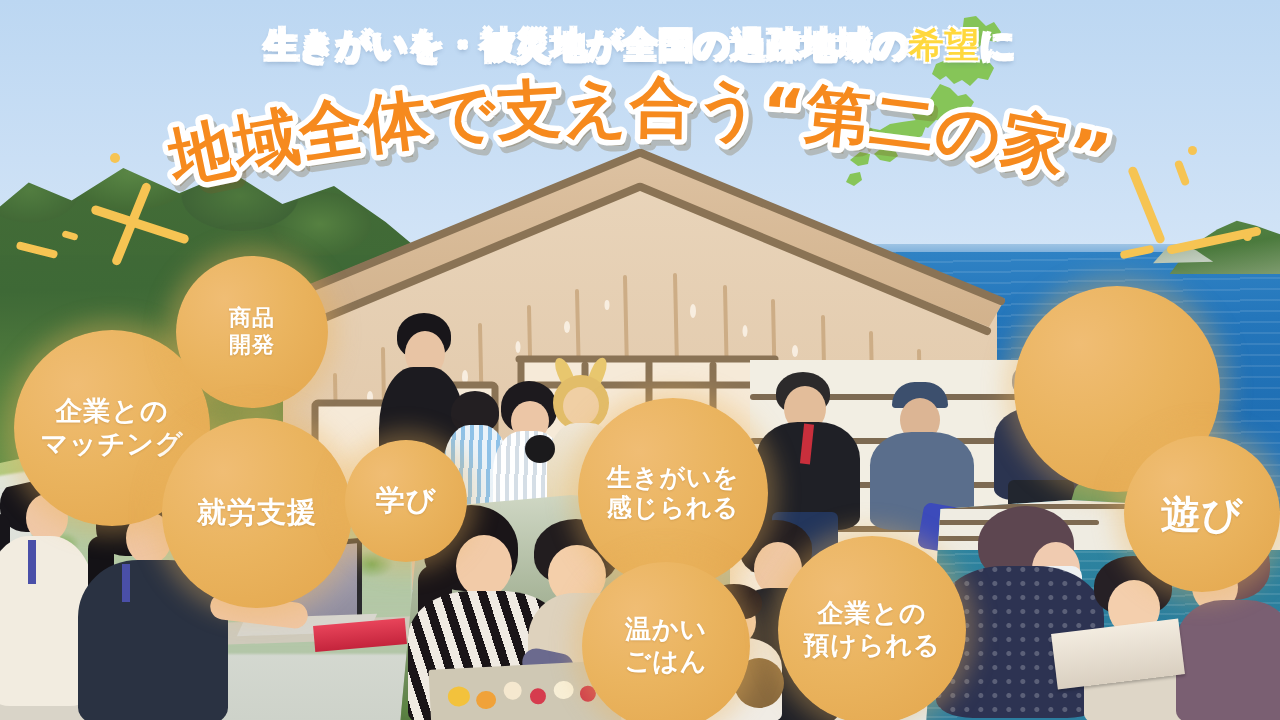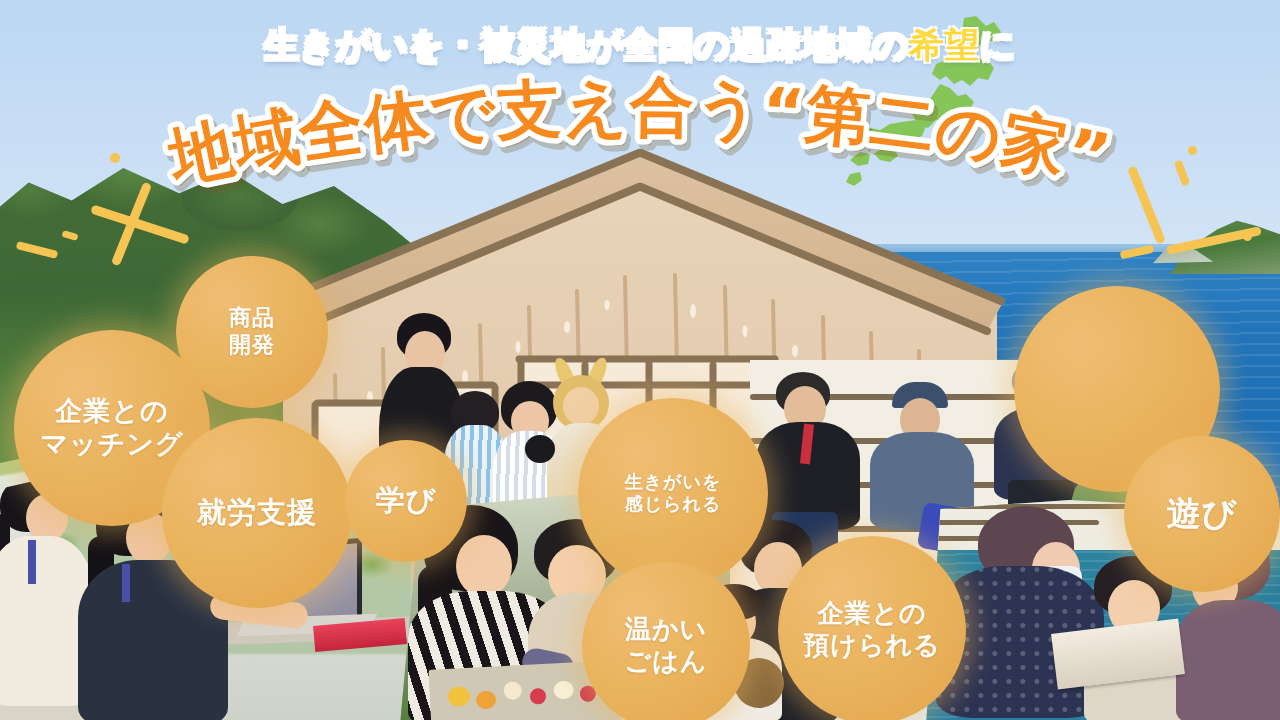--- a/index.html
+++ b/index.html
@@ -171,25 +171,25 @@
     background:radial-gradient(circle at 32% 28%,#f0bd74 0%,#eab45f 45%,#e3a64c 100%);
     box-shadow:0 0 22px 10px rgba(234,180,95,.35);
     text-shadow:0 1px 2px rgba(150,100,30,.25);
   }
   .bubble span{display:block;padding:0 6px;}
 
   #b-match   {left:14px; top:330px; width:196px;height:196px;font-size:27px;}
   #b-product {left:176px;top:256px; width:152px;height:152px;font-size:22px;}
   #b-job     {left:162px;top:418px; width:190px;height:190px;font-size:29px;}
   #b-learn   {left:345px;top:440px; width:122px;height:122px;font-size:29px;}
-  #b-ikigai  {left:578px;top:398px; width:190px;height:190px;font-size:18px;}
+  #b-ikigai  {left:578px;top:398px; width:190px;height:190px;font-size:25px;}
   #b-meal    {left:582px;top:562px; width:168px;height:168px;font-size:26px;}
   #b-child   {left:778px;top:536px; width:188px;height:188px;font-size:26px;}
   #b-consult {left:1014px;top:286px;width:206px;height:206px;font-size:26px;}
-  #b-play    {left:1124px;top:436px;width:156px;height:156px;font-size:34px;}
+  #b-play    {left:1124px;top:436px;width:156px;height:156px;font-size:40px;}
 
   .bubble .ln{display:block;}
 </style>
 </head>
 <body>
 
 <div id="stage">
 
   <div class="bg-sky"></div>
   <div class="bg-ocean-far"></div>

